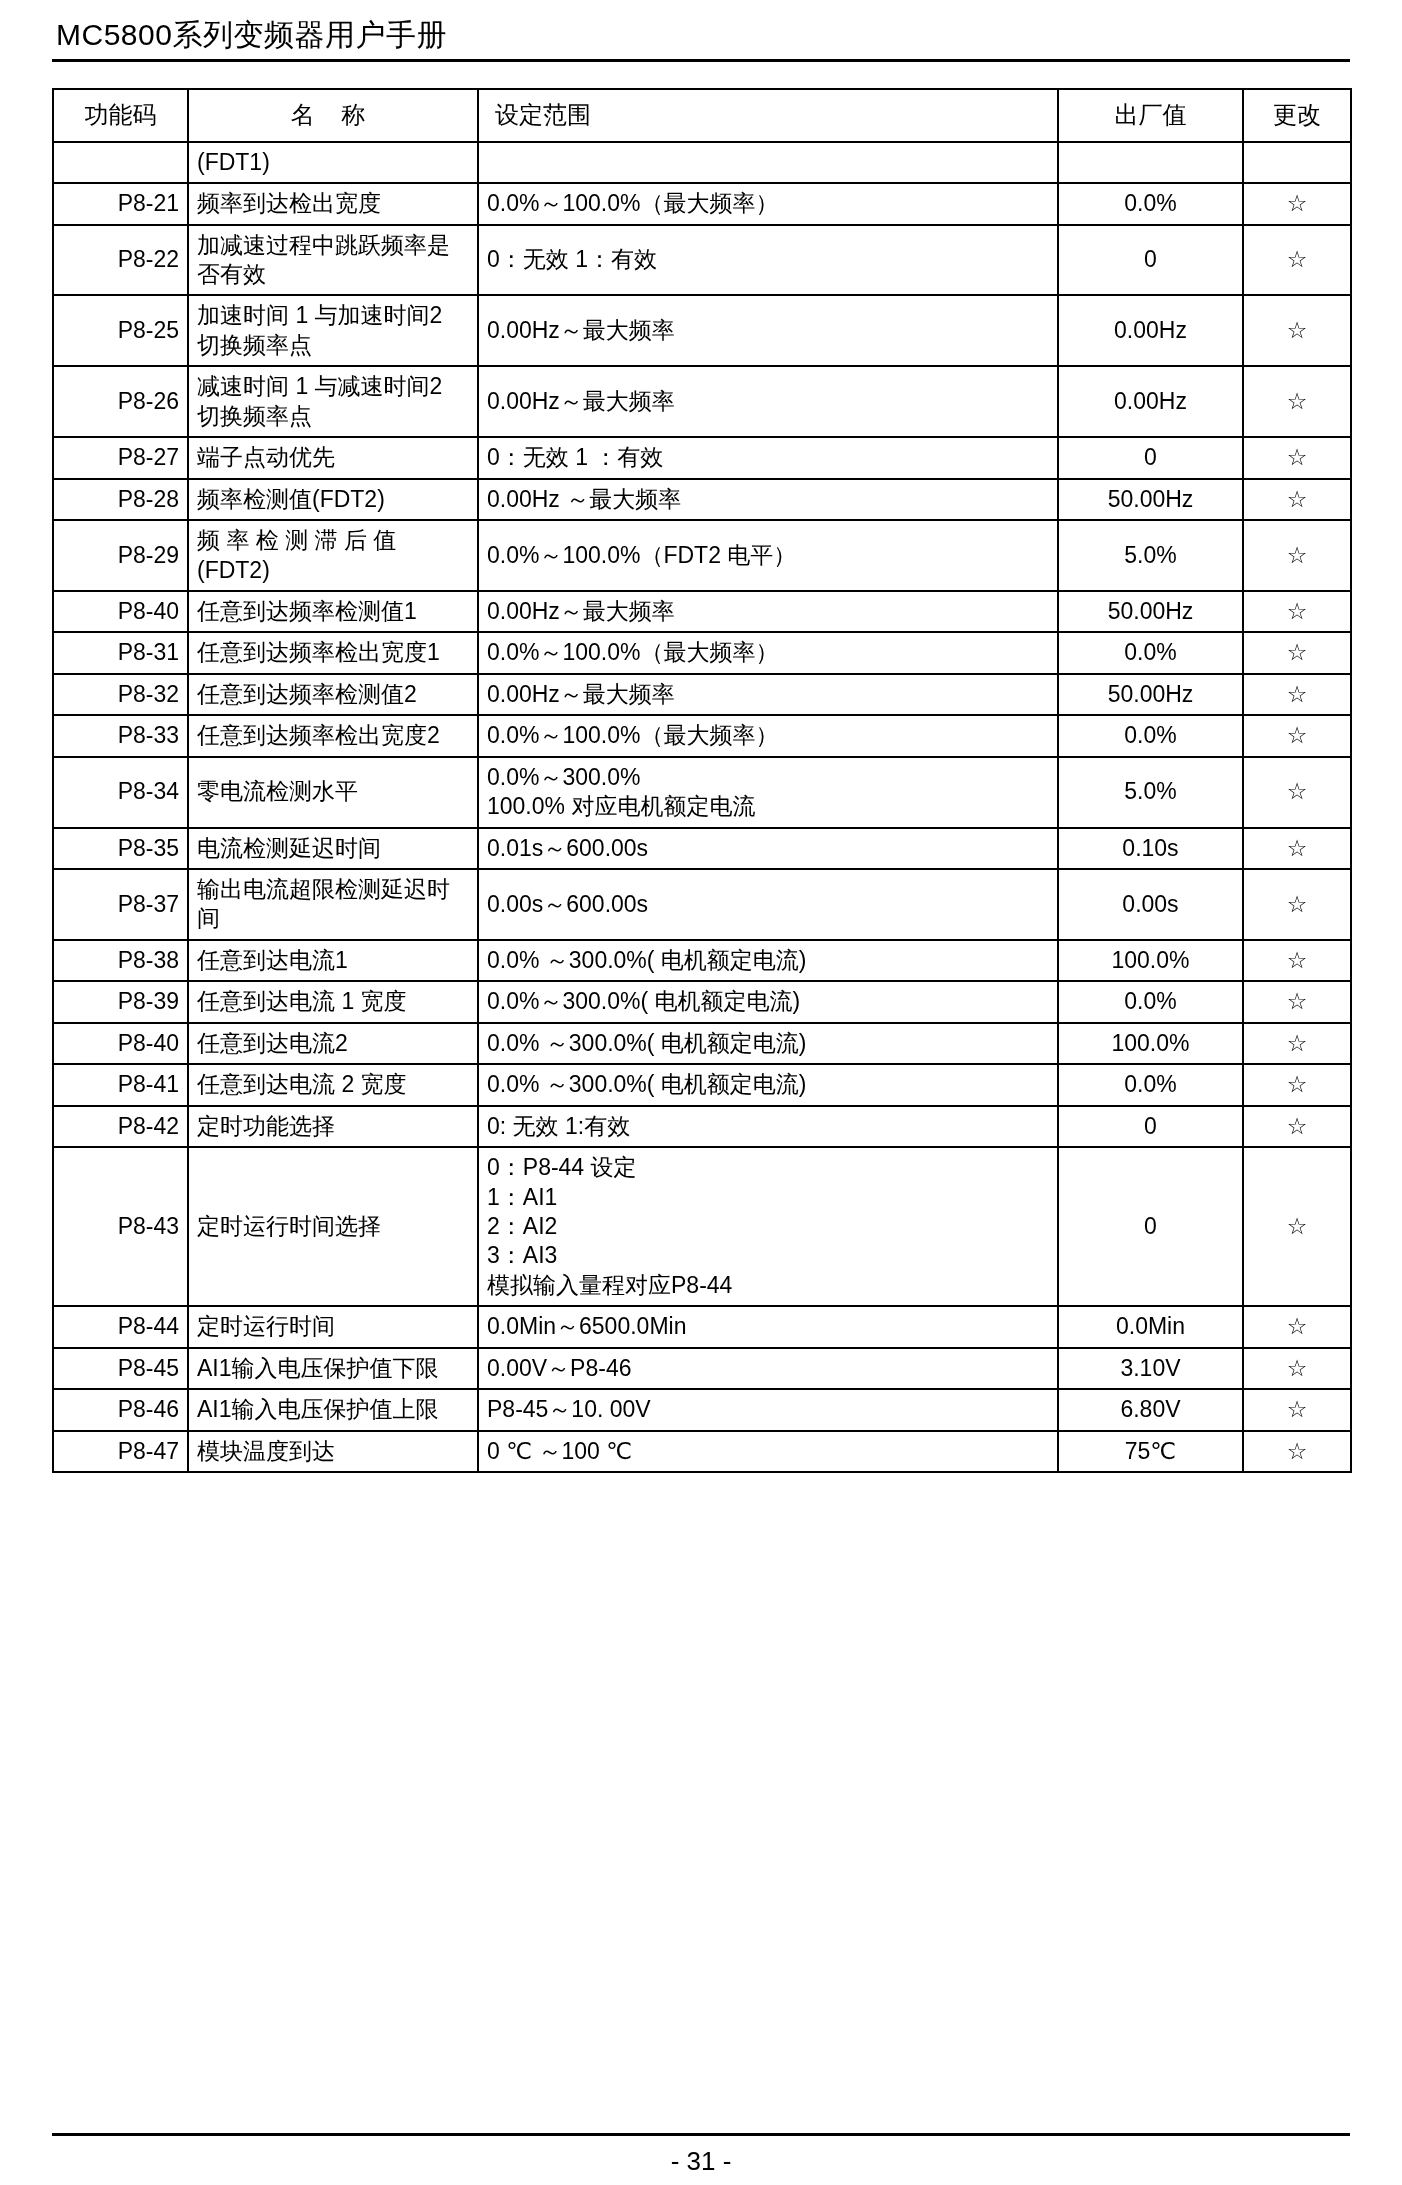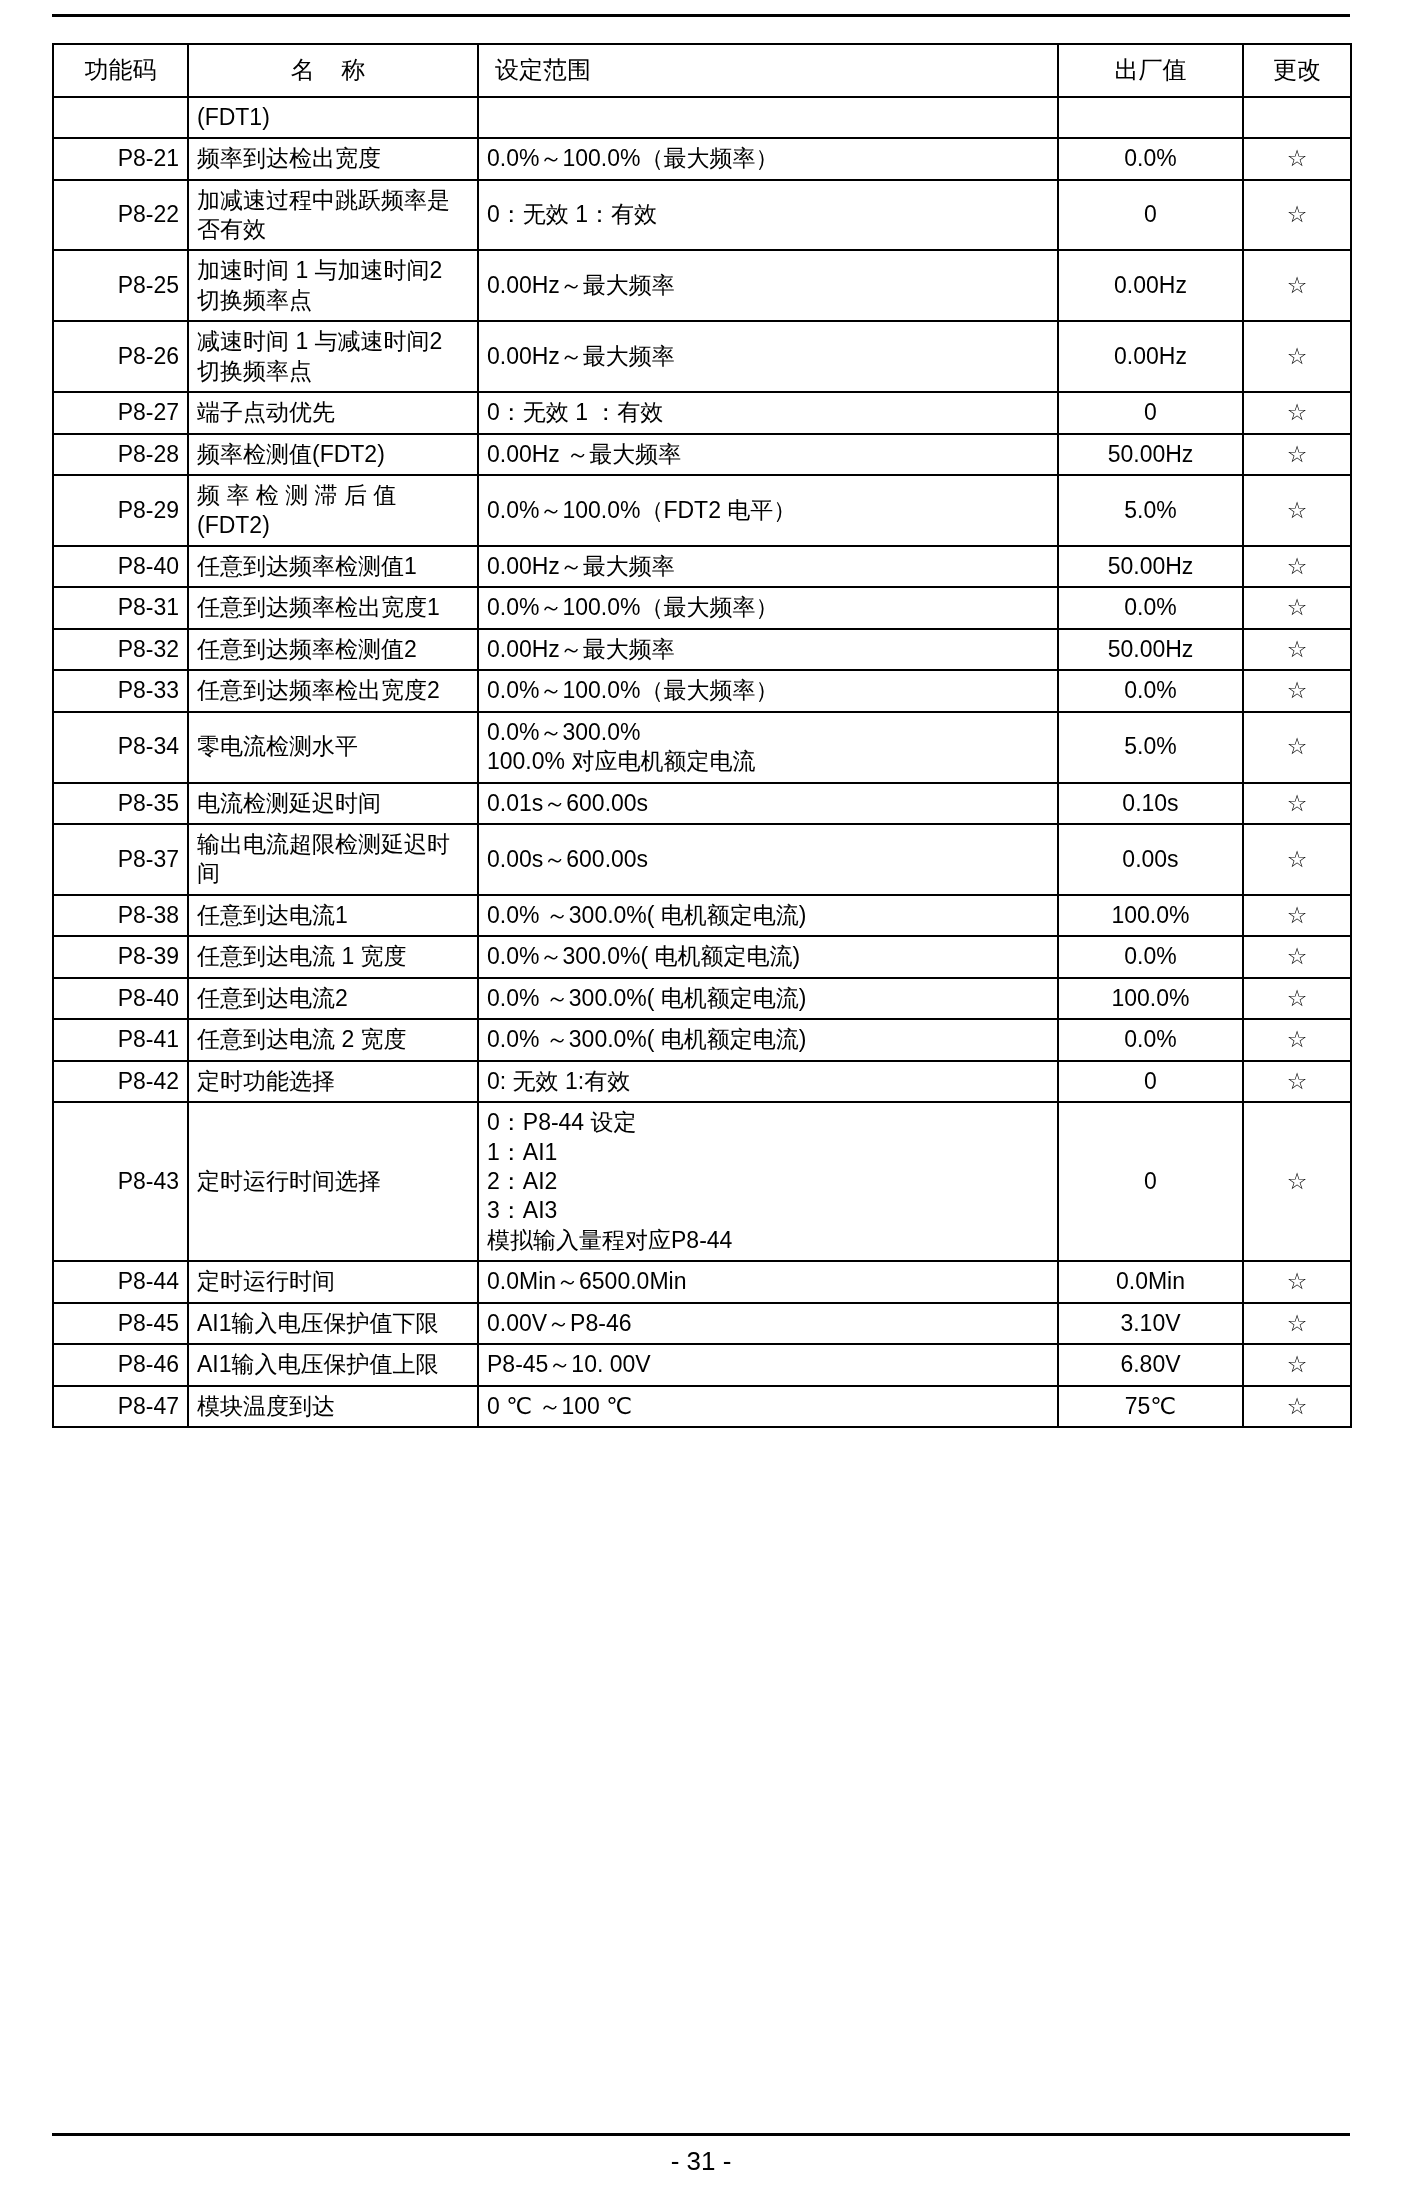--- a/index.html
+++ b/index.html
@@ -93,20 +93,23 @@
     text-align: center;
     font-size: 26px;
   }
   .nowrap-line { white-space: pre-line; }
 </style>
 </head>
 <body>
 
 <div class="page">
 
+  <div class="header">
+    <span>MC5800系列变频器用户手册</span>
+  </div>
   <div class="header-rule"></div>
 
   <table class="params">
     <colgroup>
       <col class="c-code">
       <col class="c-name">
       <col class="c-range">
       <col class="c-default">
       <col class="c-change">
     </colgroup>

